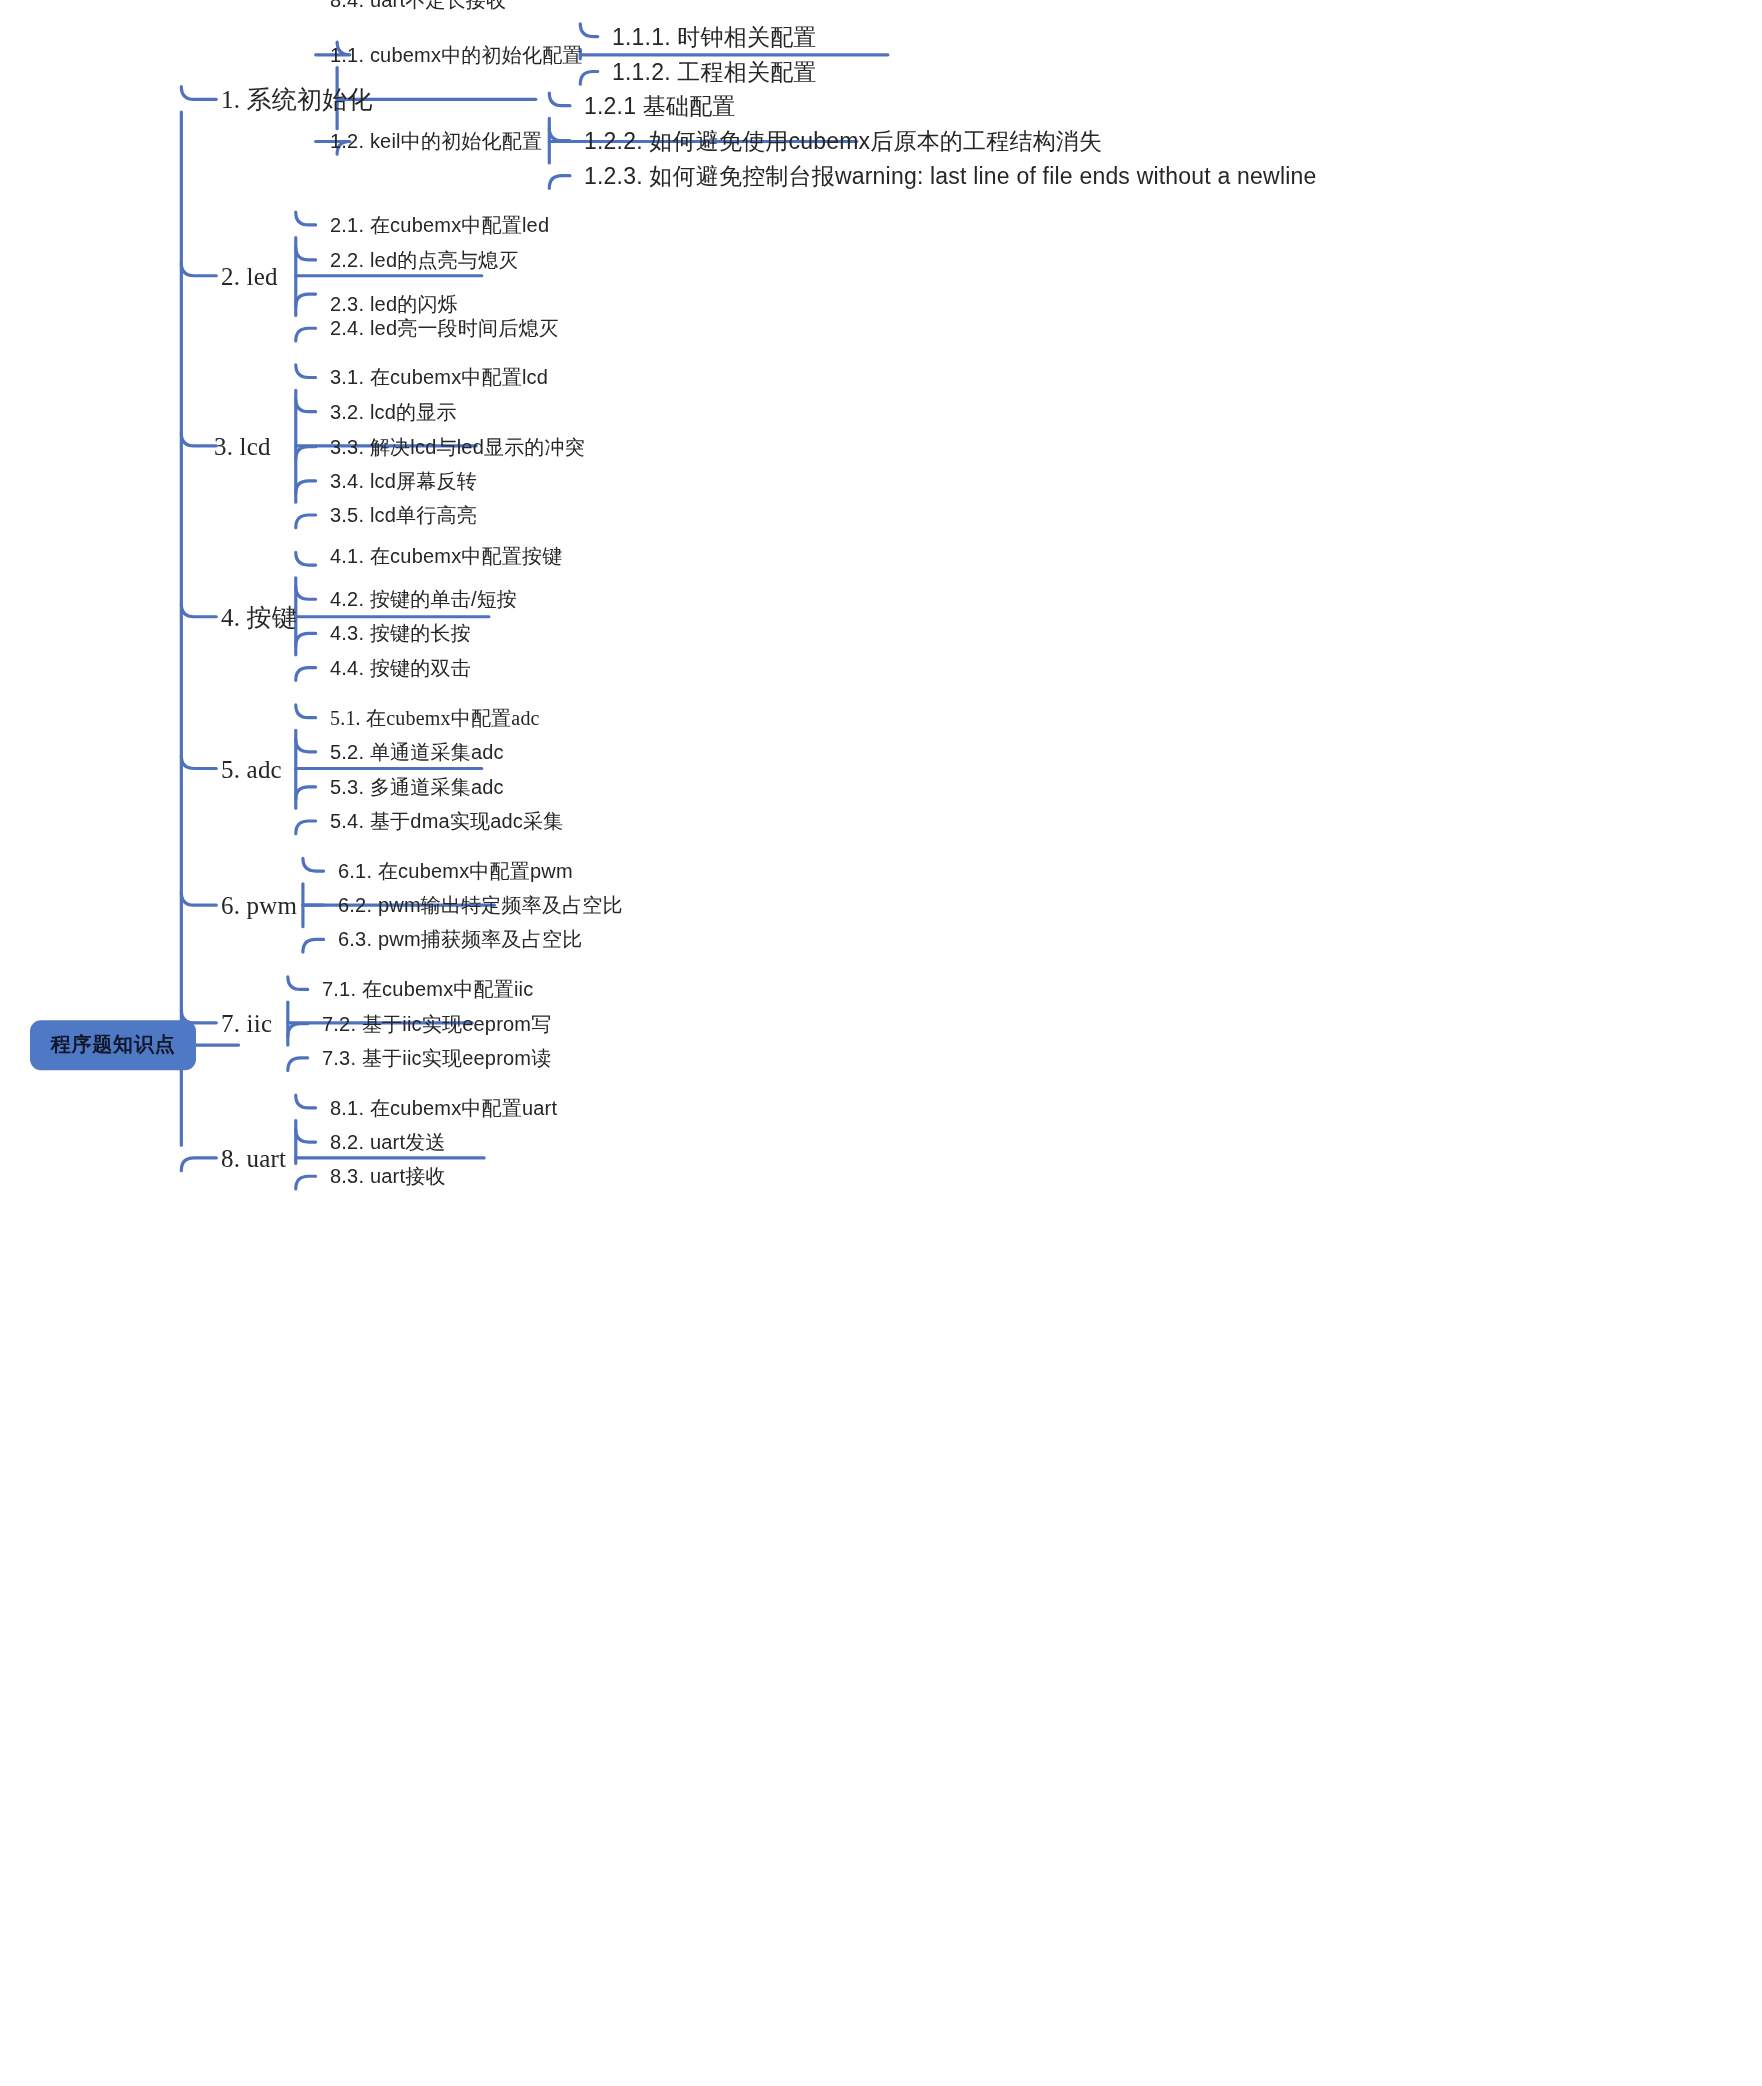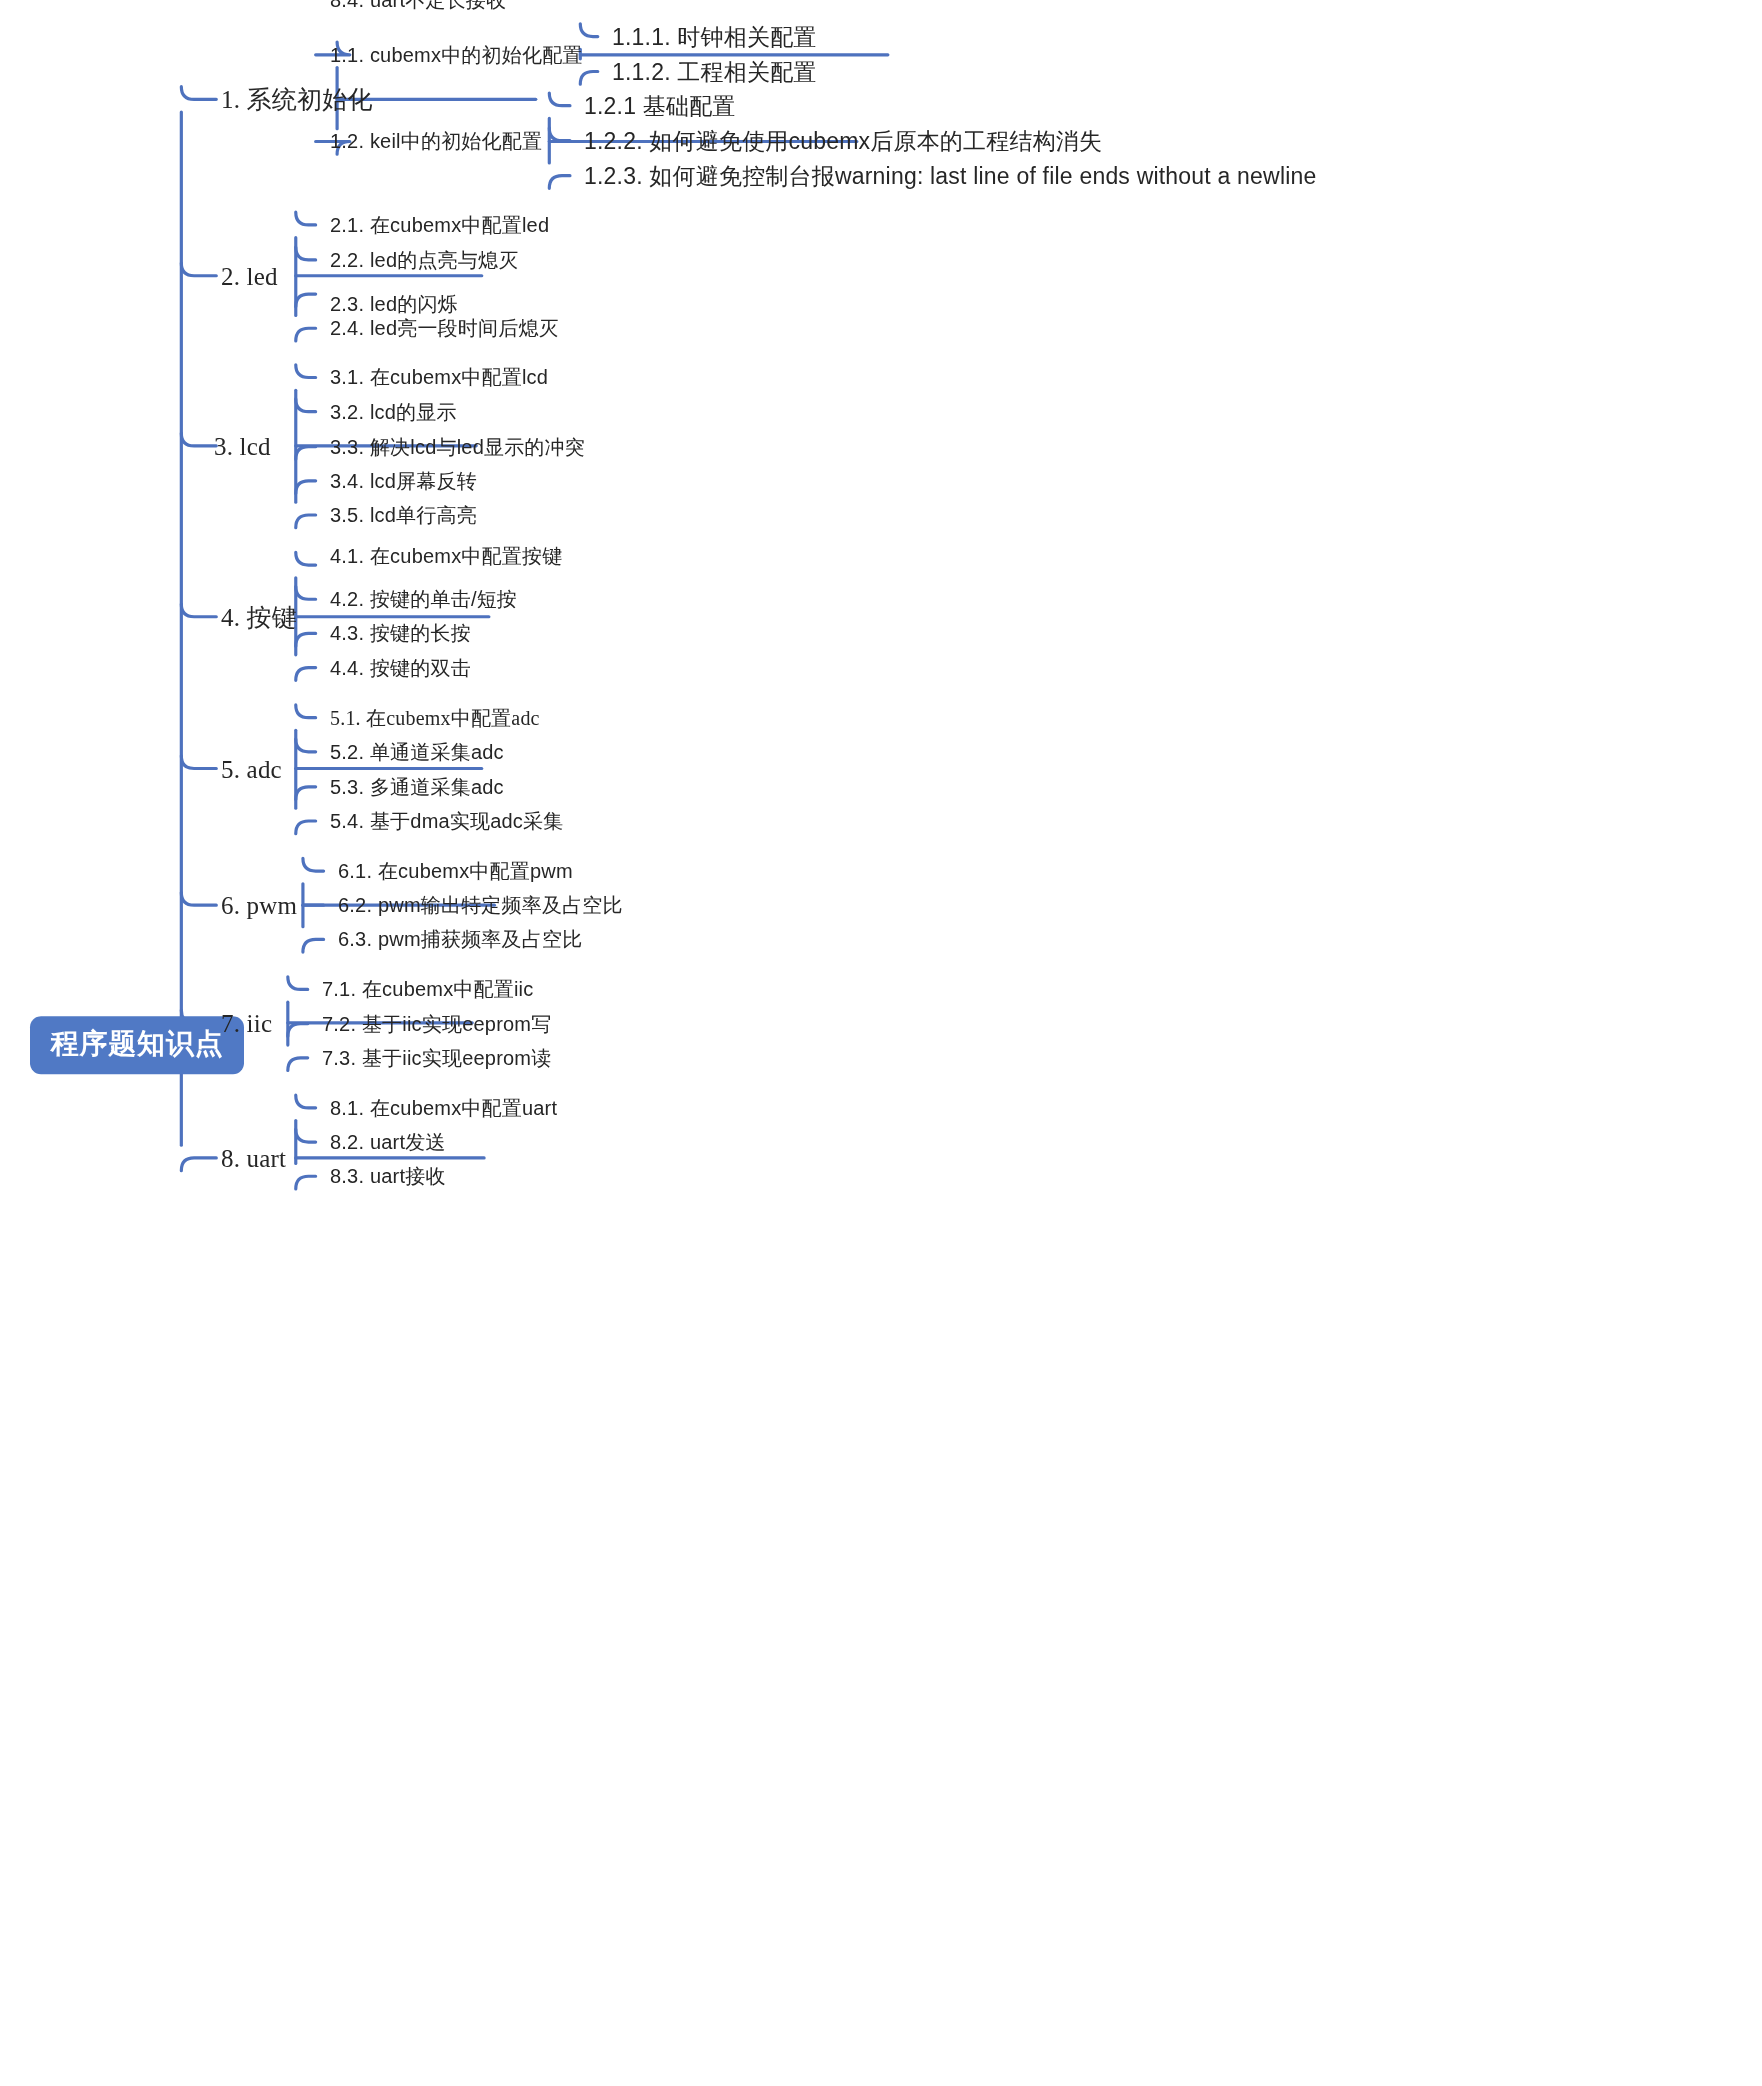--- a/index.html
+++ b/index.html
@@ -37,25 +37,25 @@
     position: absolute;
     white-space: nowrap;
     line-height: 1;
     transform: translateY(-50%);
   }
 
   .root-node {
     position: absolute;
     transform: translateY(-50%);
     background: #5079C5;
-    color: #ffffff;
+    color: #0f172a;
     font-weight: bold;
     border-radius: 11px;
     padding: 13.5px 20.7px 16px 20.7px;
-    font-size: 28px;
+    font-size: 20px;
     line-height: 1;
     letter-spacing: 0.8px;
     white-space: nowrap;
     box-sizing: border-box;
   }
 
   .lvl1 {
     font-size: 25px;
     letter-spacing: 0.2px;
     font-family: Liberation Serif, serif;

